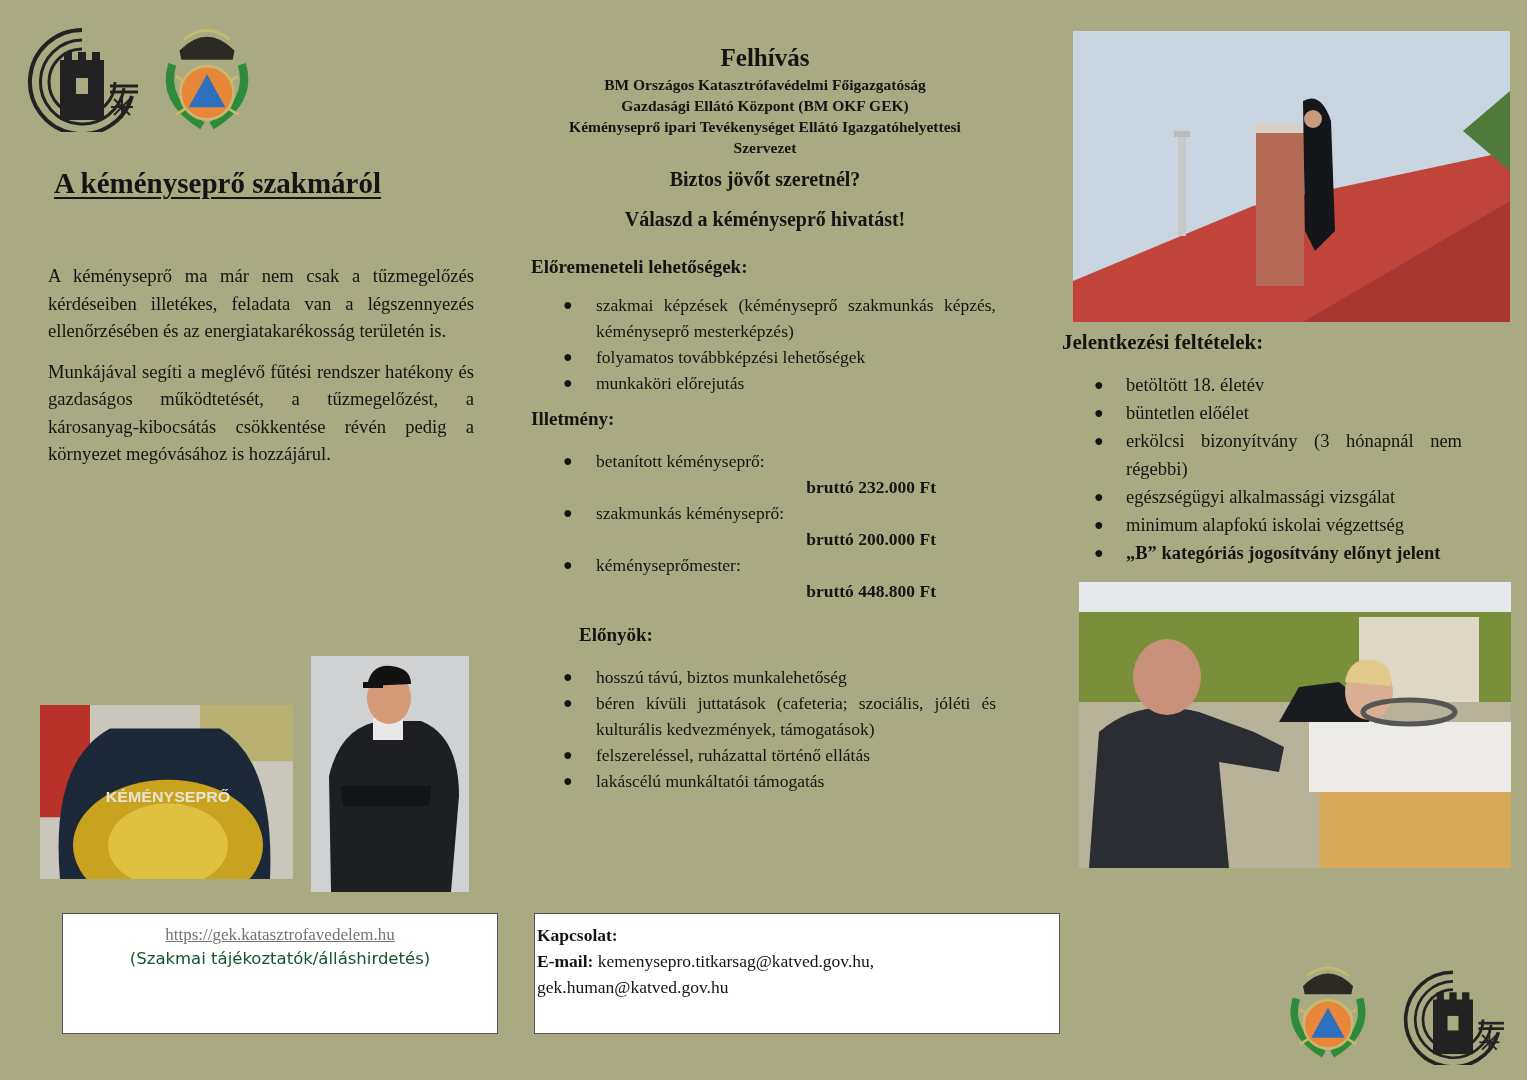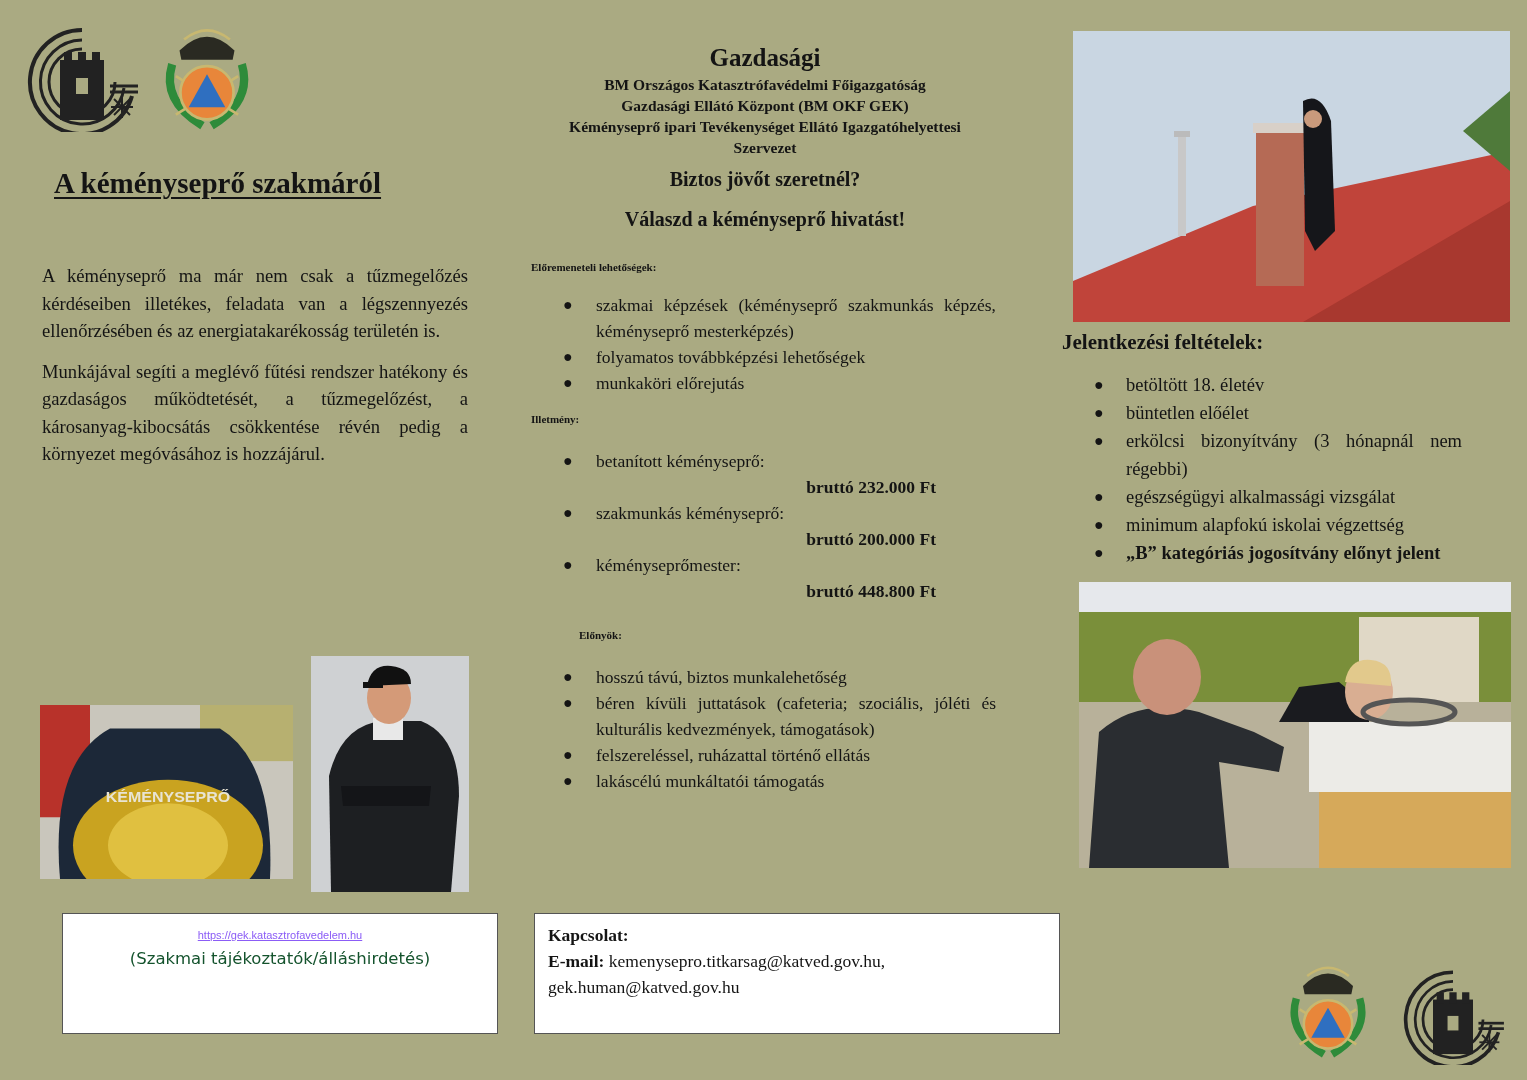--- a/index.html
+++ b/index.html
@@ -14,38 +14,38 @@
 
   
   .logo svg { display: block; }
 
   
   .left-title {
     left: 54px; top: 167px; width: 380px;
     font-size: 29px; font-weight: bold; text-decoration: underline;
     text-decoration-thickness: 2px; text-underline-offset: 4px;
   }
-  .left-body { left: 42px; top: 262px; width: 426px; }
+  .left-body { left: 48px; top: 262px; width: 426px; }
   .left-body p {
     font-size: 18.6px; line-height: 27.5px; text-align: justify;
     margin-bottom: 13px;
   }
 
   
   .photo { overflow: hidden; }
   .photo svg { display: block; width: 100%; height: 100%; }
 
   
   .center-head { left: 520px; top: 42px; width: 490px; text-align: center; }
   .center-head .h-main { font-size: 25px; font-weight: bold; line-height: 32px; }
   .center-head .h-sub { font-size: 15.5px; font-weight: bold; line-height: 21px; }
   .center-head .h-big { font-size: 20px; font-weight: bold; line-height: 38px; margin-top: 2px; }
 
   .center-body { left: 531px; top: 256px; width: 465px; }
-  .sec-title { font-size: 11px; font-weight: bold; line-height: 22px; }
+  .sec-title { font-size: 19px; font-weight: bold; line-height: 22px; }
   .blist { list-style: none; margin: 14px 0 12px 0; }
   .blist li {
     position: relative; padding-left: 65px; font-size: 17.5px; line-height: 26px;
     text-align: justify;
   }
   .blist li .dot {
     position: absolute; left: 32px; top: 0; font-size: 16px;
   }
   .blist li .amount {
     display: block; text-align: right; padding-right: 60px; font-weight: bold;
@@ -56,28 +56,28 @@
   .right-body .blist li { padding-left: 64px; font-size: 18.5px; line-height: 28px; }
   .right-body .blist li .dot { left: 32px; }
   .right-body .blist li.bold { font-weight: bold; }
 
   
   .box {
     background: #ffffff; border: 1px solid #555;
   }
   .box-web { left: 62px; top: 913px; width: 436px; height: 121px; text-align: center; padding-top: 9px; }
   .box-web a {
-    font-family: Liberation Sans, sans-serif;
-    font-size: 11px; color: #8b5cf6; text-decoration: underline; line-height: 24px;
+    font-family: Liberation Serif, serif;
+    font-size: 17px; color: #737373; text-decoration: underline; line-height: 24px;
   }
   .box-web .sub {
     font-family: "DejaVu Sans", "Liberation Sans", sans-serif;
     font-size: 16.5px; line-height: 24px; color: #14532d;
   }
-  .box-contact { left: 534px; top: 913px; width: 526px; height: 121px; padding: 8px 0 0 13px; }
+  .box-contact { left: 534px; top: 913px; width: 526px; height: 121px; padding: 8px 0 0 2px; }
   .box-contact div { font-size: 17.5px; line-height: 26px; }
   .box-contact b { font-weight: bold; }
 </style>
 </head>
 <body>
 
 <svg width="0" height="0" style="position:absolute">
   <defs>
     <g id="gek-logo">
       <path d="M60 8 A52 52 0 1 0 110 74" fill="none" stroke="#222" stroke-width="4"></path>
@@ -146,21 +146,21 @@
     <path d="M20 236 L18 120 Q30 70 70 65 L110 65 Q148 80 148 140 L140 236 Z" fill="#1d1f22"></path>
     <rect x="62" y="62" width="30" height="22" fill="#e8e8e8"></rect>
     <ellipse cx="78" cy="42" rx="22" ry="26" fill="#d49a78"></ellipse>
     <path d="M56 30 Q60 8 80 10 Q100 12 100 28 Z" fill="#111"></path>
     <rect x="52" y="26" width="20" height="6" fill="#111"></rect>
     <path d="M30 130 L120 130 L118 150 L32 150 Z" fill="#141518"></path>
   </svg>
 </div>
 
 <div class="abs center-head">
-  <div class="h-main">Gazdasági</div>
+  <div class="h-main">Felhívás</div>
   <div class="h-sub">BM Országos Katasztrófavédelmi Főigazgatóság</div>
   <div class="h-sub">Gazdasági Ellátó Központ (BM OKF GEK)</div>
   <div class="h-sub">Kéményseprő ipari Tevékenységet Ellátó Igazgatóhelyettesi</div>
   <div class="h-sub">Szervezet</div>
   <div class="h-big">Biztos jövőt szeretnél?</div>
   <div class="h-big">Válaszd a kéményseprő hivatást!</div>
 </div>
 
 <div class="abs center-body">
   <div class="sec-title">Előremeneteli lehetőségek:</div>

